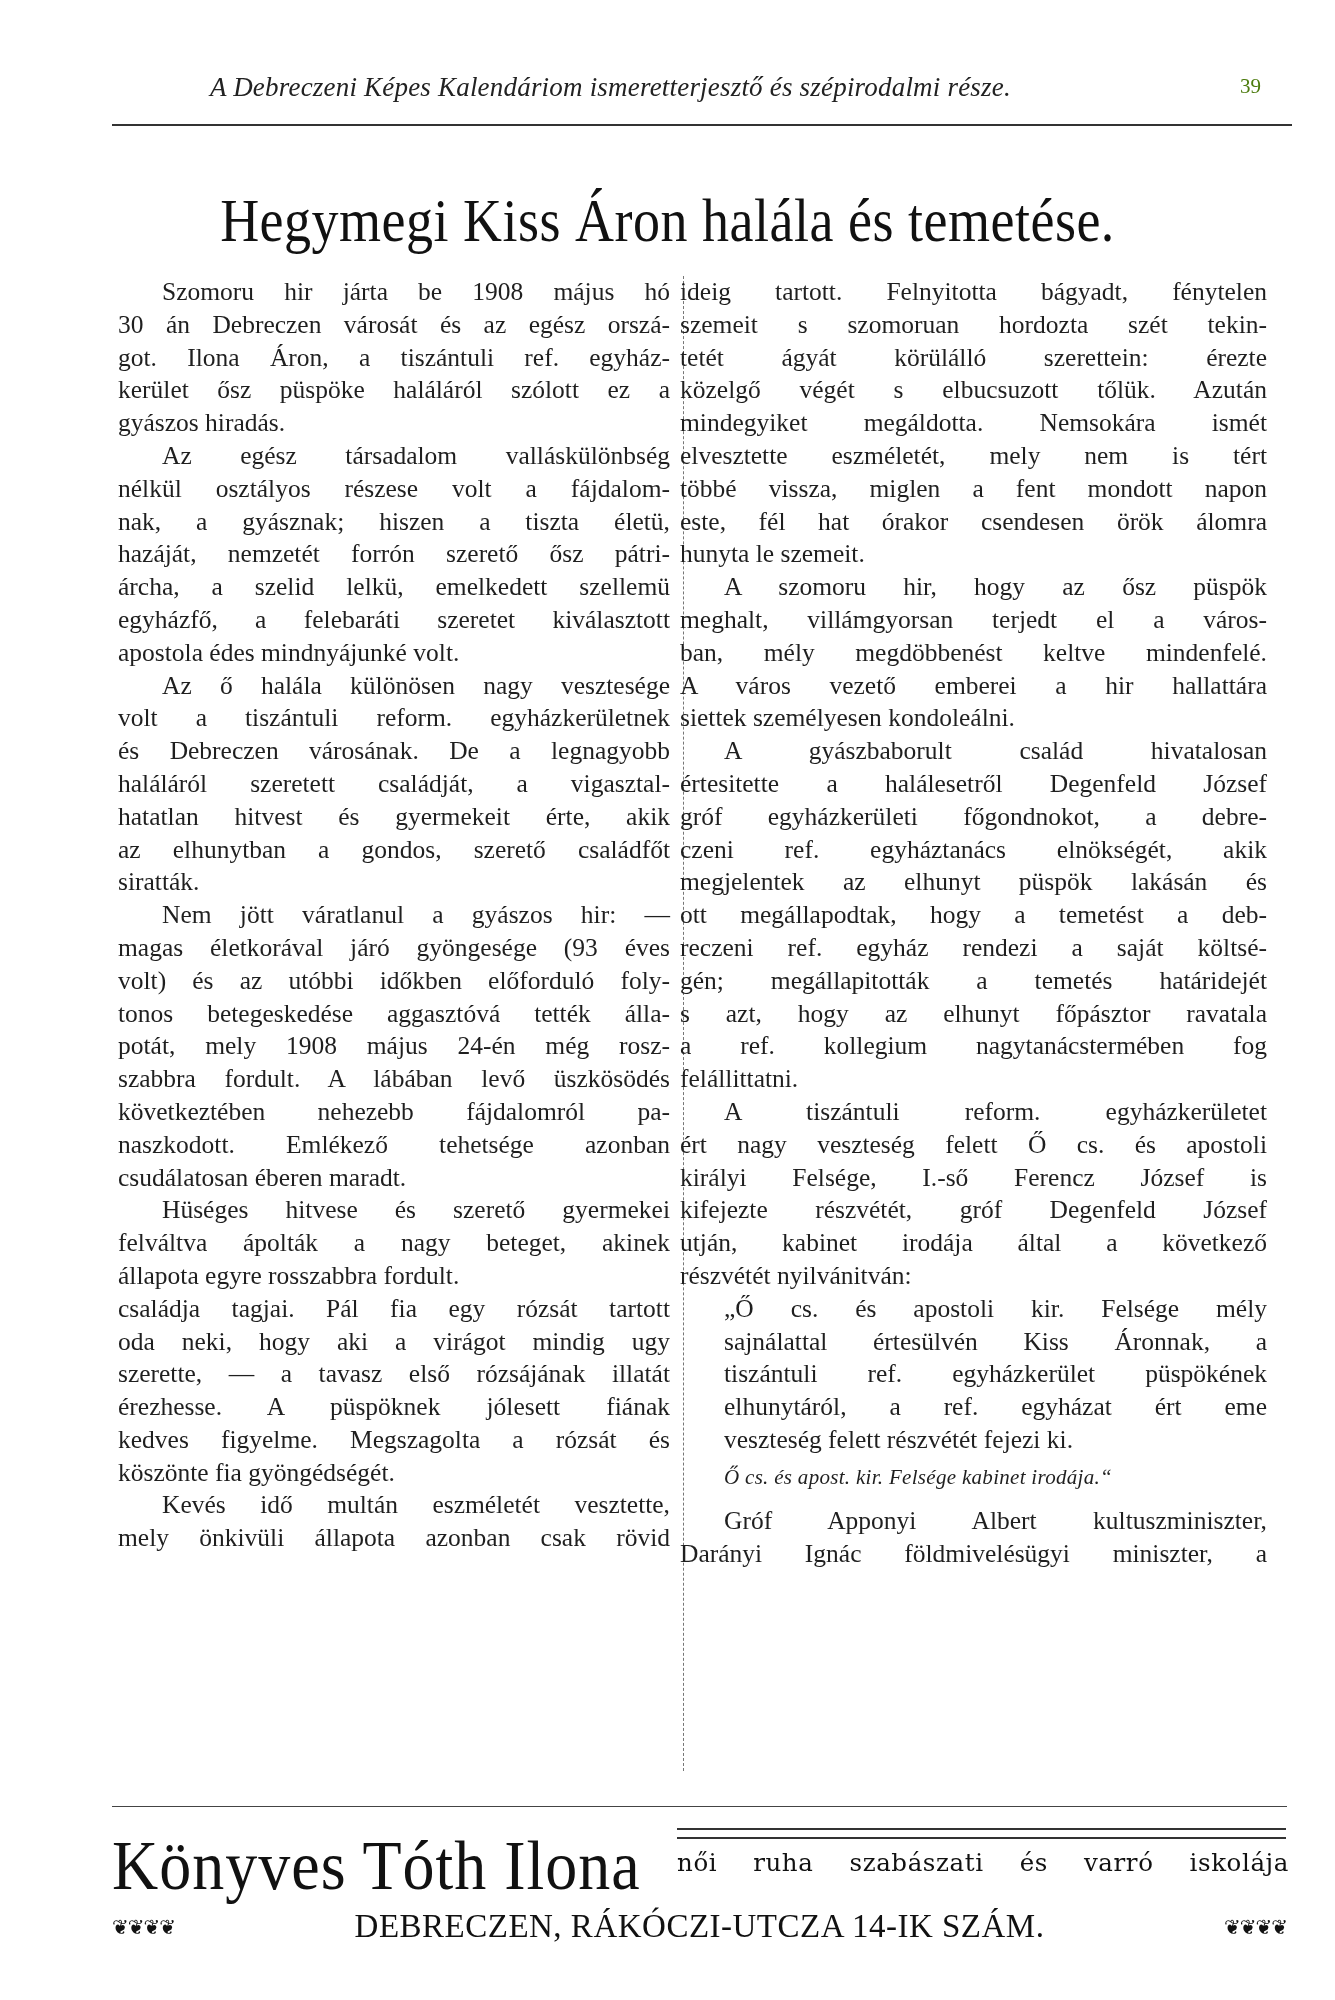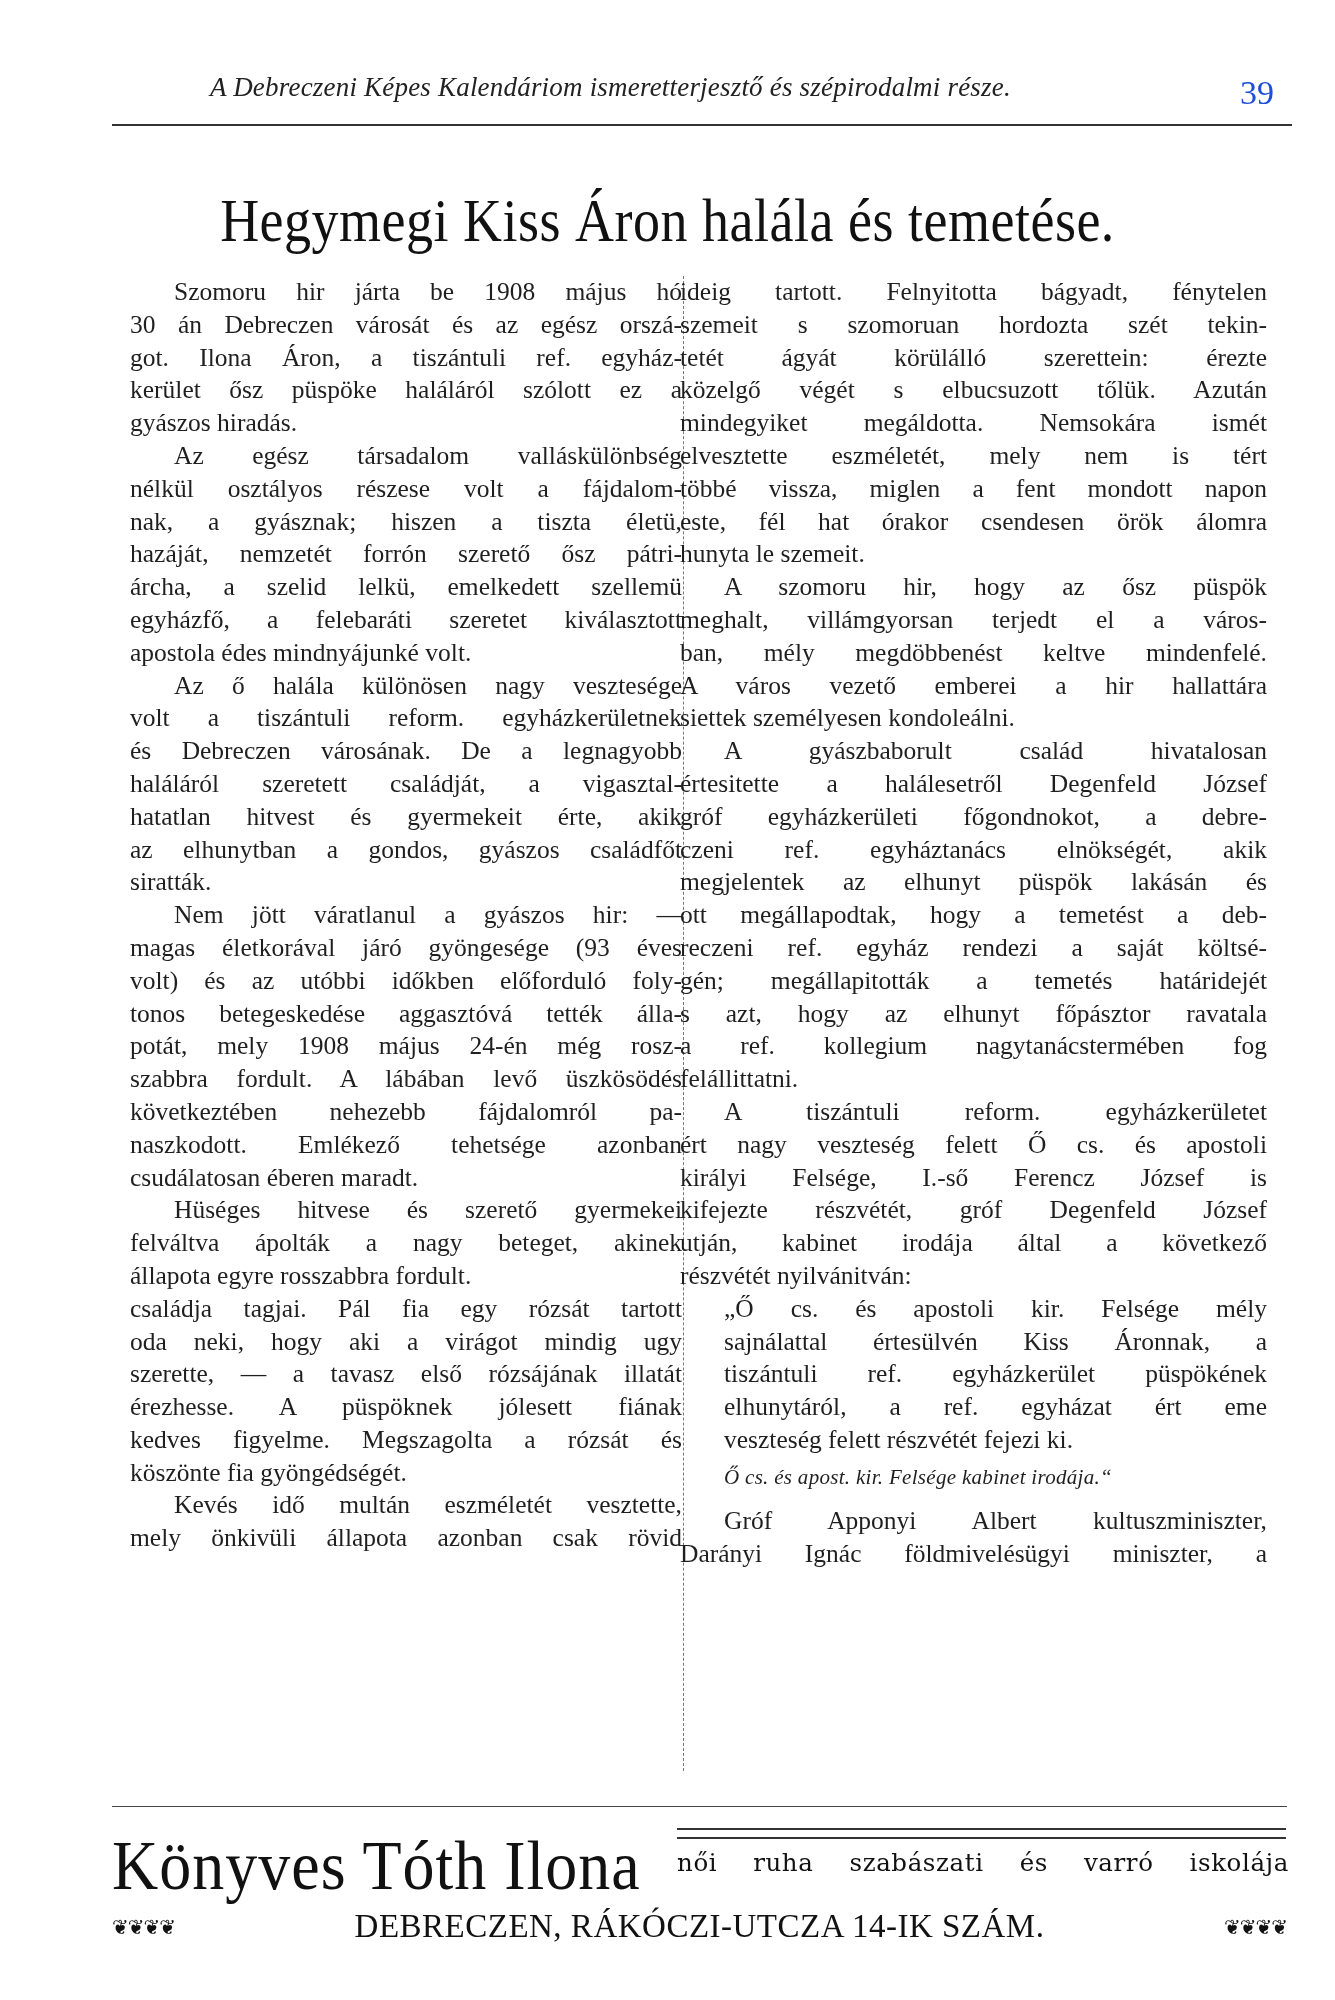--- a/index.html
+++ b/index.html
@@ -8,37 +8,37 @@
     position: relative; overflow: hidden;
     font-family: "DejaVu Serif", "Liberation Serif", serif;
   }
   .running-head {
     position: absolute; left: 210px; top: 72px; width: 900px;
     font-family: "Liberation Serif", serif; font-style: italic;
     font-size: 27px; letter-spacing: 0.2px; color: #222;
   }
   .page-number {
     position: absolute; left: 1240px; top: 74px;
-    font-family: "Liberation Serif", serif; font-size: 34px; color: #1d4ed8;
+    font-family: "Liberation Serif", serif; font-size: 21px; color: #4d7c0f;
   }
   .rule { position: absolute; height: 0; border-top: 2px solid #333; }
   .rule.thin { border-top: 1.5px solid #444; }
   .title {
     position: absolute; left: 0; width: 1335px; top: 190px;
     text-align: center; font-family: "Liberation Serif", serif;
     font-size: 54px; letter-spacing: 0.5px; color: #111;
     transform: scaleY(1.12);
   }
   .column {
     position: absolute; top: 276px;
     font-family: "Liberation Serif", serif; font-size: 25.5px;
     line-height: 32.8px; color: #1f1f1f; text-align: justify;
     hyphens: manual;
   }
-  .col-left { left: 130px; width: 552px; }
+  .col-left { left: 118px; width: 552px; }
   .col-right { left: 680px; width: 587px; }
   .column p { margin: 0; text-indent: 0; }
   .column .line { display: block; text-align-last: justify; white-space: nowrap; }
   .column .line.last { text-align-last: left; }
   .col-divider {
     position: absolute; left: 683px; top: 276px; height: 1495px; width: 0;
     border-left: 1.5px dashed #777;
   }
   .quote { margin-left: 44px !important; }
   .quote .line:first-child { padding-left: 0; }
@@ -94,21 +94,21 @@
       <span class="line">árcha, a szelid lelkü, emelkedett szellemü</span>
       <span class="line">egyházfő, a felebaráti szeretet kiválasztott</span>
       <span class="line last">apostola édes mindnyájunké volt.</span>
     </p>
     <p>
       <span class="line" style="padding-left: 44px;">Az ő halála különösen nagy vesztesége</span>
       <span class="line">volt a tiszántuli reform. egyházkerületnek</span>
       <span class="line">és Debreczen városának. De a legnagyobb</span>
       <span class="line">haláláról szeretett családját, a vigasztal-</span>
       <span class="line">hatatlan hitvest és gyermekeit érte, akik</span>
-      <span class="line">az elhunytban a gondos, gyászos családfőt</span>
+      <span class="line">az elhunytban a gondos, szerető családfőt</span>
       <span class="line last">siratták.</span>
     </p>
     <p>
       <span class="line" style="padding-left: 44px;">Nem jött váratlanul a gyászos hir: —</span>
       <span class="line">magas életkorával járó gyöngesége (93 éves</span>
       <span class="line">volt) és az utóbbi időkben előforduló foly-</span>
       <span class="line">tonos betegeskedése aggasztóvá tették álla-</span>
       <span class="line">potát, mely 1908 május 24-én még rosz-</span>
       <span class="line">szabbra fordult. A lábában levő üszkösödés</span>
       <span class="line">következtében nehezebb fájdalomról pa-</span>

